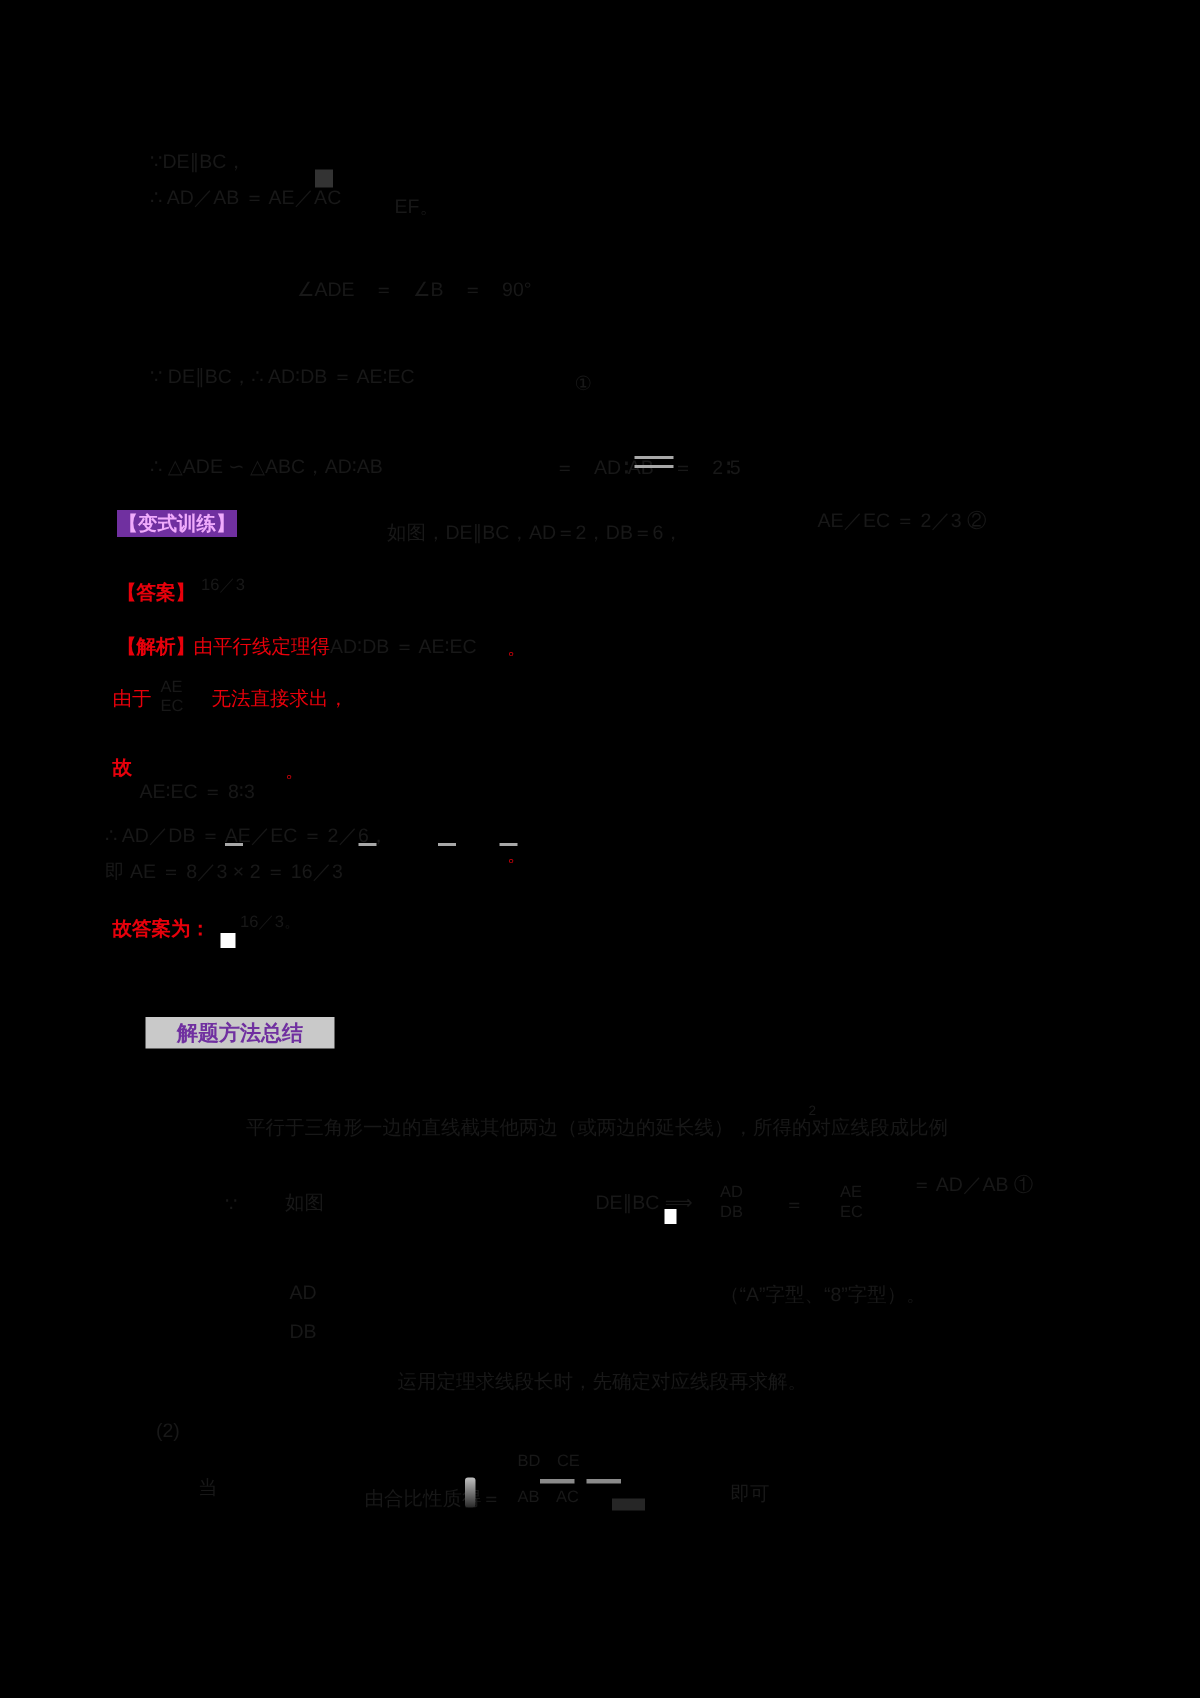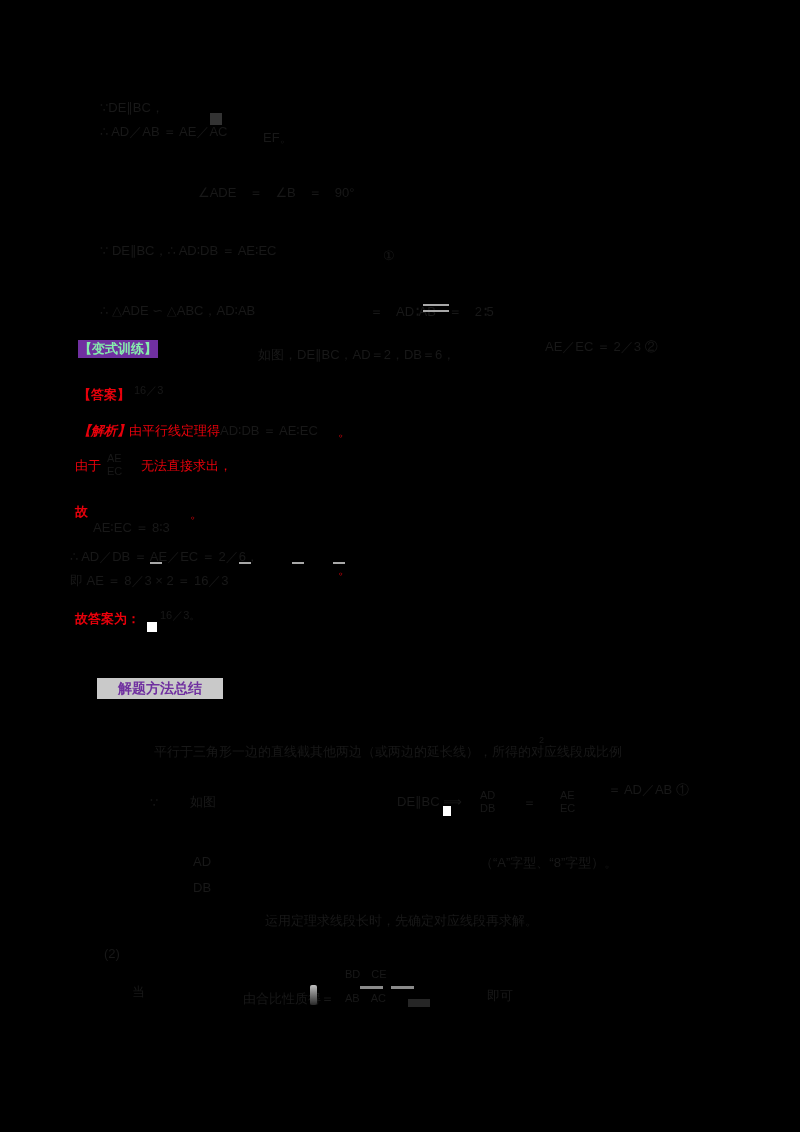--- a/index.html
+++ b/index.html
@@ -4,21 +4,21 @@
 <style>
   html,body{margin:0;padding:0;background:#000;}
   #canvas{position:relative;width:800px;height:1132px;background:#000;overflow:hidden;
           font-family:"Liberation Sans",sans-serif;}
   .frag{position:absolute;color:#181818;font-size:13px;line-height:20px;white-space:pre-line;}
   .frag.small{font-size:11px;line-height:13px;}
   .frag.tall{line-height:24px;}
   .red{position:absolute;color:#e8000b;font-size:13px;line-height:16px;white-space:nowrap;}
   .red.b{font-weight:bold;text-align:center;}
   .pbox{position:absolute;left:78px;top:340px;width:80px;height:18px;background:#7030a0;
-        color:#86efac;font-size:13px;line-height:18px;text-align:center;font-weight:bold;white-space:nowrap;}
+        color:#f0abfc;font-size:13px;line-height:18px;text-align:center;font-weight:bold;white-space:nowrap;}
   .mbox{position:absolute;left:97px;top:678px;width:126px;height:21px;background:#c9c9c9;
         color:#7030a0;font-size:14px;line-height:21px;text-align:center;font-weight:bold;white-space:nowrap;}
   .whitebox{position:absolute;background:#ffffff;}
   .graybar{position:absolute;background:#a8a8a8;height:2px;}
   .graysq{position:absolute;background:#333333;}
   .darksq{position:absolute;background:#262626;}
   .lightbar{position:absolute;background:linear-gradient(180deg,#c0c0c0,#2a2a2a);border-radius:2px;}
 </style>
 </head>
 <body>
@@ -37,21 +37,21 @@
   <div class="graybar" style="left:423px;top:304px;width:26px;"></div>
   <div class="graybar" style="left:423px;top:310px;width:26px;"></div>
 
   <div class="pbox">【变式训练】</div>
   <div class="frag" style="left:258px;top:345px;">如图，DE∥BC，AD＝2，DB＝6，</div>
   <div class="frag" style="left:545px;top:337px;">AE／EC ＝ 2／3 ②</div>
 
   <div class="red b" style="left:78px;top:387px;">【答案】</div>
   <div class="frag small" style="left:134px;top:384px;">16／3</div>
 
-  <div class="red b" style="left:78px;top:423px;font-style:italic;">【解析】</div>
+  <div class="red b" style="left:78px;top:423px;">【解析】</div>
   <div class="red" style="left:129px;top:423px;"></div>
   <div class="red" style="left:129px;top:423px;">由平行线定理得</div>
   <div class="frag" style="left:220px;top:421px;">AD∶DB ＝ AE∶EC</div>
   <div class="red" style="left:338px;top:424px;">。</div>
 
   <div class="red" style="left:75px;top:458px;">由于</div>
   <div class="frag small" style="left:107px;top:452px;">AE
 EC</div>
   <div class="red" style="left:141px;top:458px;">无法直接求出，</div>
 
@@ -66,21 +66,21 @@
   <div class="graybar" style="left:292px;top:562px;width:12px;"></div>
   <div class="graybar" style="left:333px;top:562px;width:12px;"></div>
   <div class="red" style="left:338px;top:562px;">。</div>
 
   <div class="red b" style="left:75px;top:611px;">故答案为：</div>
   <div class="whitebox" style="left:147px;top:622px;width:10px;height:10px;"></div>
   <div class="frag small" style="left:160px;top:609px;">16／3。</div>
 
   <div class="mbox">解题方法总结</div>
 
-  <div class="frag" style="left:154px;top:742px;">平行于三角形一边的直线截其他两边（或两边的延长线），所得的对应线段成比例</div>
+  <div class="frag" style="left:164px;top:742px;">平行于三角形一边的直线截其他两边（或两边的延长线），所得的对应线段成比例</div>
   <div class="frag small" style="left:539px;top:734px;font-size:9px;">2</div>
 
   <div class="frag" style="left:150px;top:793px;">∵</div>
   <div class="frag" style="left:190px;top:792px;">如图</div>
   <div class="frag" style="left:397px;top:792px;">DE∥BC ⟹</div>
   <div class="whitebox" style="left:443px;top:806px;width:8px;height:10px;"></div>
   <div class="frag small" style="left:480px;top:789px;">AD
 DB</div>
   <div class="frag" style="left:523px;top:793px;">＝</div>
   <div class="frag small" style="left:560px;top:789px;">AE

